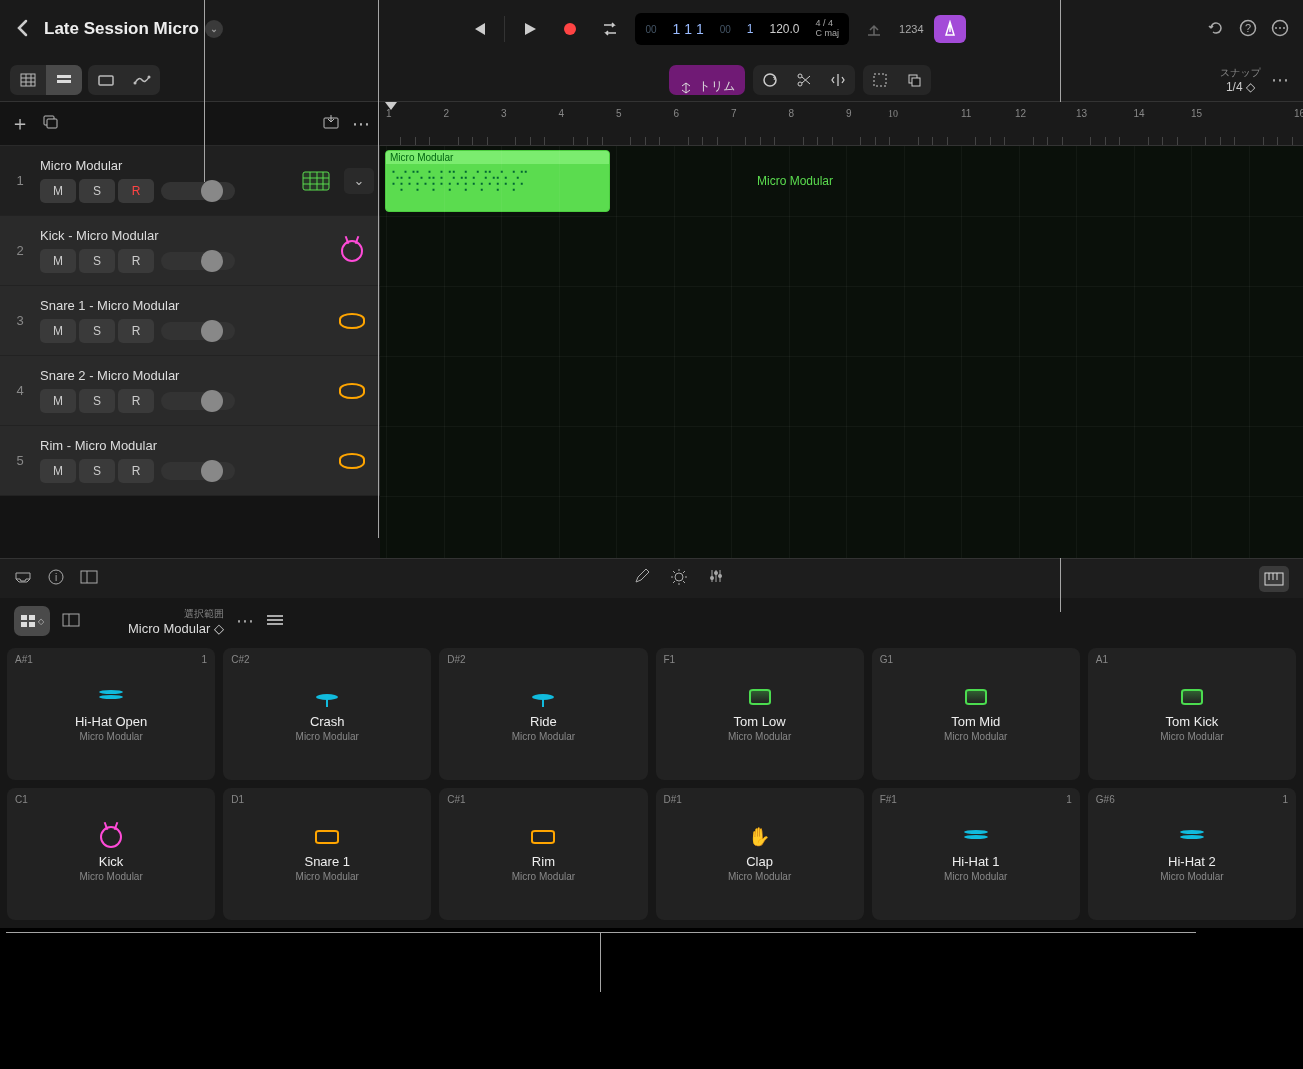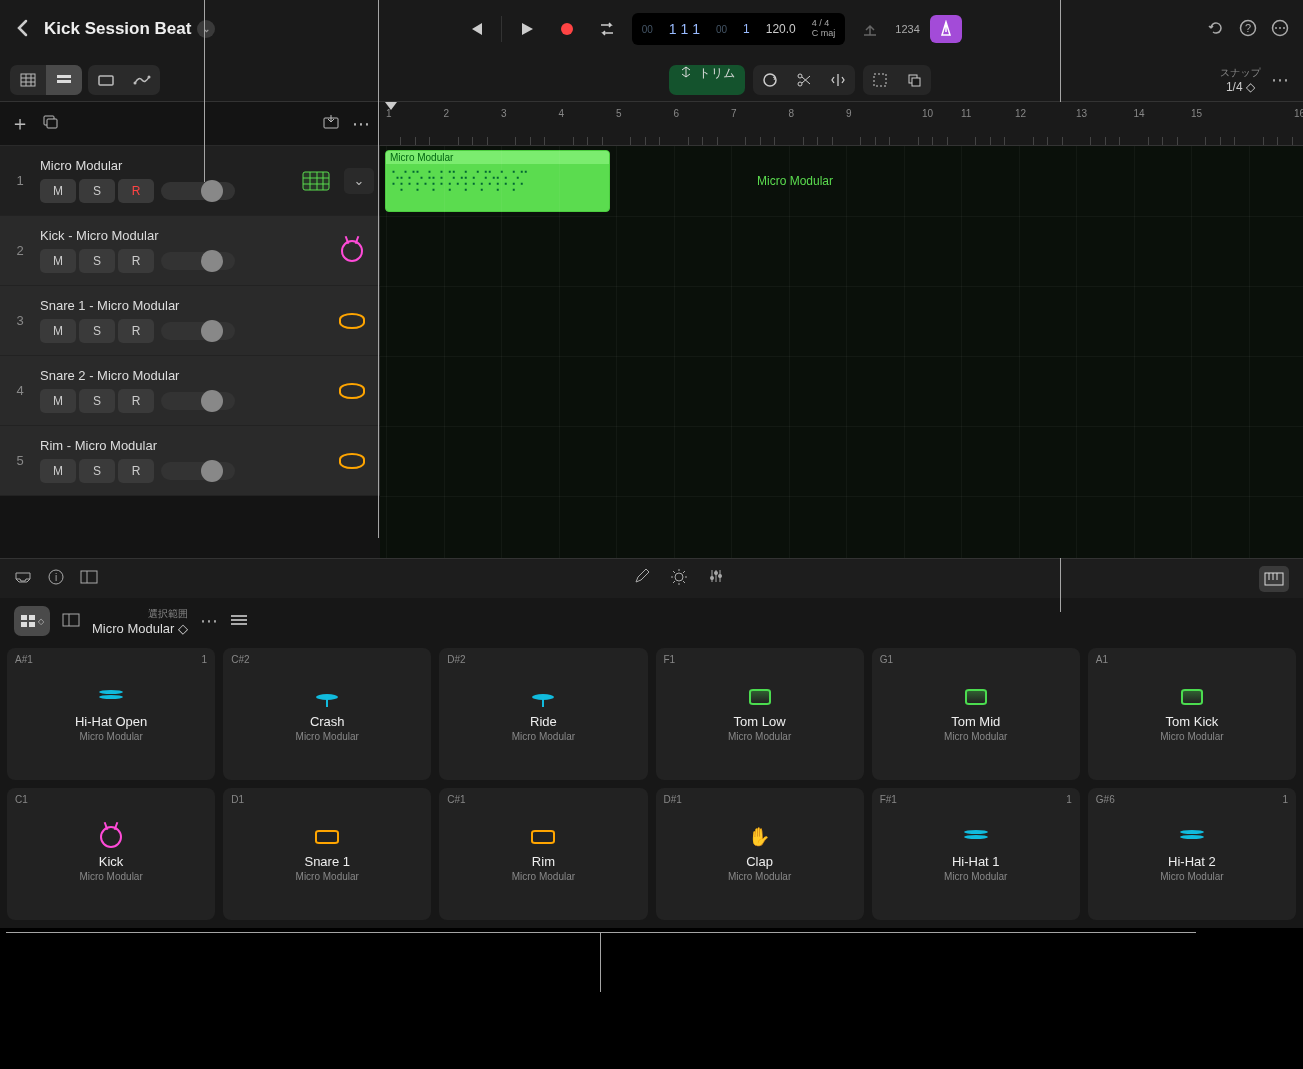--- a/index.html
+++ b/index.html
@@ -21,21 +21,21 @@
 .metronome-badge{background:#a34bd8;width:32px;height:28px;border-radius:6px;display:flex;align-items:center;justify-content:center;color:#fff;}
 .top-right{display:flex;gap:14px;color:#aaa;}
 
 
 .toolbar{height:44px;background:#1a1a1a;display:flex;align-items:center;border-bottom:1px solid #333;}
 .toolbar-left{width:380px;display:flex;align-items:center;gap:6px;padding-left:10px;}
 .seg{display:flex;background:#2a2a2a;border-radius:7px;overflow:hidden;}
 .seg-btn{width:36px;height:30px;display:flex;align-items:center;justify-content:center;color:#bbb;cursor:pointer;}
 .seg-btn.active{background:#4a4a4a;}
 .toolbar-center{flex:1;display:flex;align-items:center;justify-content:center;gap:8px;}
-.tool-pill{background:#14532d;border-radius:7px;height:30px;display:flex;align-items:flex-start;padding:0 10px;color:#ddd;font-size:12px;gap:6px;}
+.tool-pill{background:#701a75;border-radius:7px;height:30px;display:flex;align-items:flex-end;padding:0 10px;color:#ddd;font-size:12px;gap:6px;}
 .tool-btn{width:34px;height:30px;display:flex;align-items:center;justify-content:center;color:#ccc;border-radius:7px;}
 .tool-group{display:flex;background:#262626;border-radius:7px;}
 .toolbar-right{display:flex;align-items:center;gap:10px;padding-right:14px;color:#aaa;}
 .snap-label{font-size:10px;color:#888;text-align:center;}
 .snap-val{font-size:12px;color:#ccc;}
 
 
 .workspace{flex:1;display:flex;min-height:0;}
 .track-list{width:380px;background:#141414;display:flex;flex-direction:column;}
 .track-list-hdr{height:44px;display:flex;align-items:center;padding:0 10px;gap:12px;color:#bbb;border-bottom:1px solid #2a2a2a;}
@@ -120,21 +120,21 @@
   <div class="callout" style="left:378px;top:0;height:538px;"></div>
   <div class="callout" style="left:1060px;top:0;height:612px;"></div>
 
   <div class="topbar">
     <div class="back-btn">
       <svg width="16" height="18" viewBox="0 0 12 18">
           <path d="M10 2 L3 9 L10 16" stroke="#ccc" stroke-width="2.5" fill="none" stroke-linecap="round"></path>
         </svg>
     </div>
     <div class="project-title">
-      <span>Kick Session Beat</span>
+      <span>Late Session Micro</span>
       <span class="title-chevron">⌄</span>
     </div>
     <div class="topbar-spacer"></div>
     <div class="transport">
       <div class="transport-btn">
         <svg width="16" height="14">
             <path d="M2 1v12M14 1L4 7l10 6z" fill="#ccc"></path>
           </svg>
       </div>
       <div style="width:1px;height:26px;background:#333;"></div>
@@ -432,21 +432,21 @@
           <div class="ruler-sub" style="left: 379.75px;"></div>
           <div class="ruler-sub" style="left: 394.125px;"></div>
           <div class="ruler-tick" style="left: 408.5px;">8</div>
           <div class="ruler-sub" style="left: 422.875px;"></div>
           <div class="ruler-sub" style="left: 437.25px;"></div>
           <div class="ruler-sub" style="left: 451.625px;"></div>
           <div class="ruler-tick" style="left: 466px;">9</div>
           <div class="ruler-sub" style="left: 480.375px;"></div>
           <div class="ruler-sub" style="left: 494.75px;"></div>
           <div class="ruler-sub" style="left: 509.125px;"></div>
-          <div class="ruler-tick" style="left: 542px;">10</div>
+          <div class="ruler-tick" style="left: 508px; font-family: Liberation Serif, serif;">10</div>
           <div class="ruler-sub" style="left: 537.875px;"></div>
           <div class="ruler-sub" style="left: 552.25px;"></div>
           <div class="ruler-sub" style="left: 566.625px;"></div>
           <div class="ruler-tick" style="left: 581px;">11</div>
           <div class="ruler-sub" style="left: 595.375px;"></div>
           <div class="ruler-sub" style="left: 609.75px;"></div>
           <div class="ruler-sub" style="left: 624.125px;"></div>
           <div class="ruler-tick" style="left: 635px;">12</div>
           <div class="ruler-sub" style="left: 652.875px;"></div>
           <div class="ruler-sub" style="left: 667.25px;"></div>
@@ -551,21 +551,21 @@
             </svg>
           <span style="font-size:8px;margin-left:2px;">◇</span>
         </div>
       </div>
       <div>
         <svg width="18" height="14">
             <rect x="1" y="1" width="16" height="12" stroke="#aaa" fill="none"></rect>
             <line x1="7" y1="1" x2="7" y2="13" stroke="#aaa"></line>
           </svg>
       </div>
-      <div style="text-align:right;">
+      <div style="text-align:right;margin-left:36px;">
         <div class="pad-right-label">選択範囲</div>
         <div class="pad-right-name"><span>Micro Modular</span> ◇</div>
       </div>
       <div style="font-size:18px;color:#aaa;">⋯</div>
       <div>
         <svg width="18" height="12">
             <line x1="1" y1="2" x2="17" y2="2" stroke="#aaa" stroke-width="2"></line>
             <line x1="1" y1="6" x2="17" y2="6" stroke="#aaa" stroke-width="2"></line>
             <line x1="1" y1="10" x2="17" y2="10" stroke="#aaa" stroke-width="2"></line>
           </svg>

